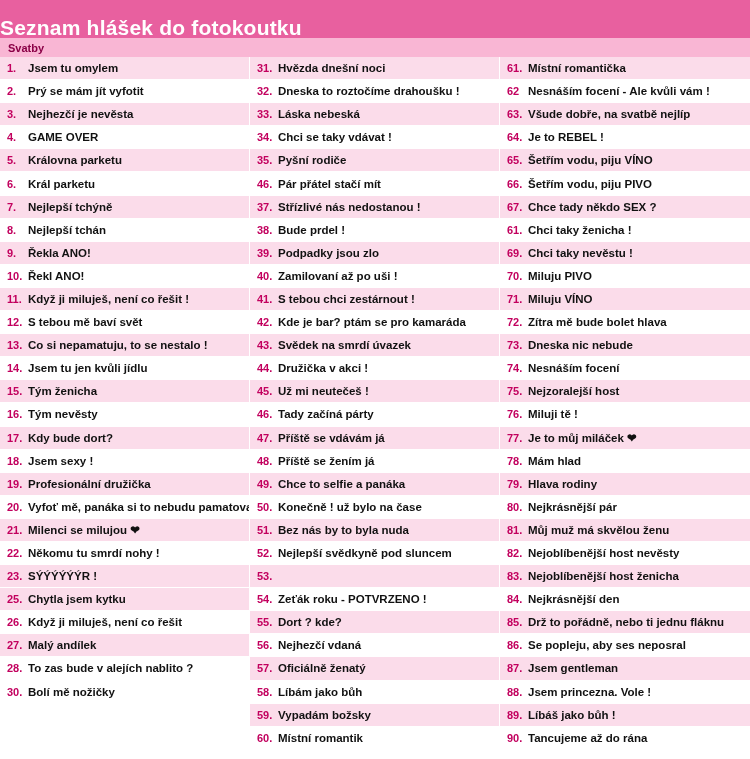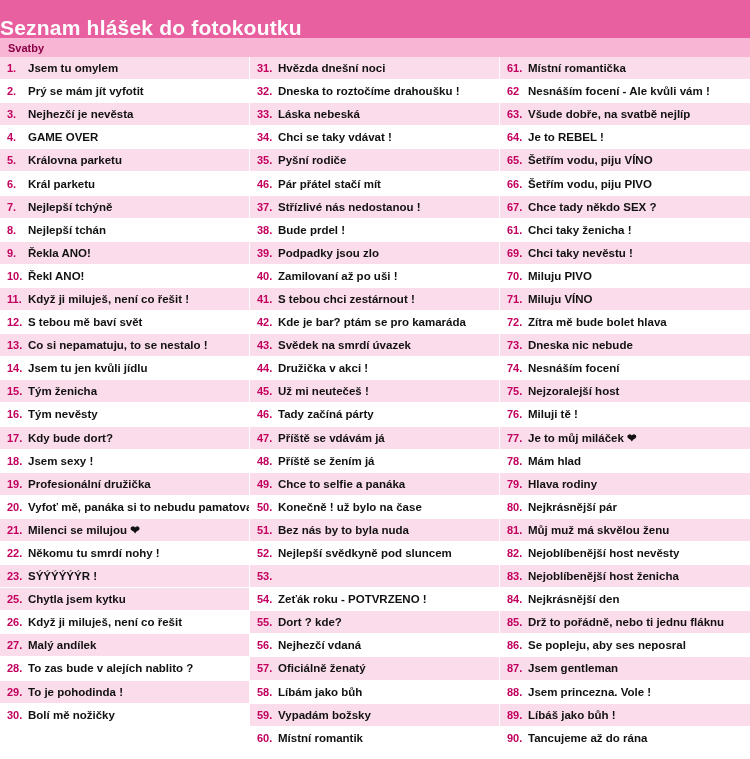--- a/index.html
+++ b/index.html
@@ -208,24 +208,20 @@
           <span class="txt">Když ji miluješ, není co řešit</span>
         </div>
       <div class="row odd">
           <span class="num">27.</span>
           <span class="txt">Malý andílek</span>
         </div>
       <div class="row even">
           <span class="num">28.</span>
           <span class="txt">To zas bude v alejích nablito ?</span>
         </div>
-      <div class="row odd">
-          <span class="num">29.</span>
-          <span class="txt">To je pohodinda !</span>
-        </div>
       <div class="row even">
           <span class="num">30.</span>
           <span class="txt">Bolí mě nožičky</span>
         </div>
     </div>
 
     <div class="col col-divider">
       <div class="row odd">
           <span class="num">31.</span>
           <span class="txt">Hvězda dnešní noci</span>

